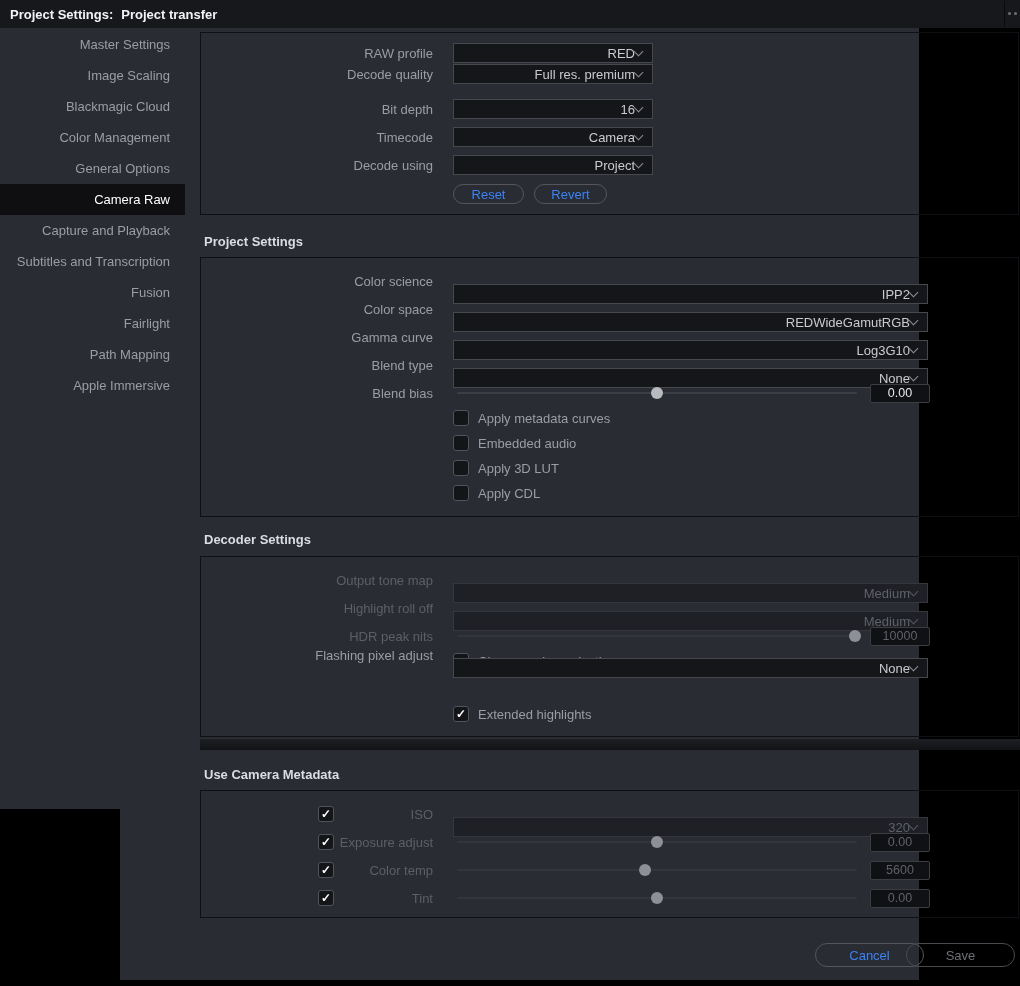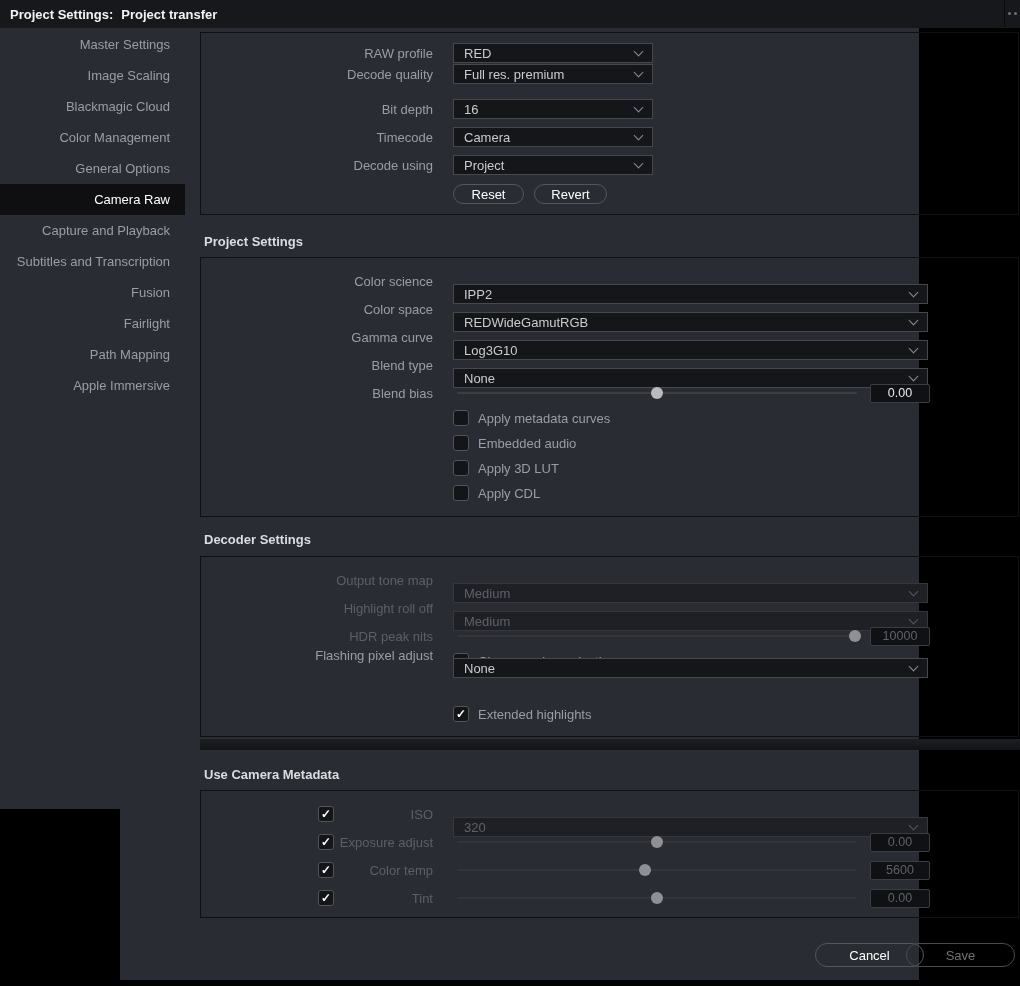--- a/index.html
+++ b/index.html
@@ -41,21 +41,21 @@
   .sec-header{position:absolute;left:204px;color:var(--header);font-size:13px;font-weight:600;}
 
   
   .row{position:absolute;left:200px;width:819px;height:28px;display:flex;align-items:center;}
   .lbl{width:243px;text-align:right;padding-right:10px;color:var(--label);font-size:13px;white-space:nowrap;}
   .lbl.dis{color:var(--label-dis);}
 
   .dd{height:20px;margin-left:10px;background:var(--dd-bg);border:1px solid var(--dd-border);display:flex;align-items:center;padding:0 10px;}
   .dd.small{width:200px;}
   .dd.wide{width:475px;margin-top:26px;}
-  .dd .val{flex:1;font-size:13px;color:var(--text);white-space:nowrap;overflow:hidden;}
+  .dd .val{flex:1;font-size:13px;color:var(--text);white-space:nowrap;overflow:hidden;text-align:right;}
   .dd.dis{background:var(--dd-bg-dis);border-color:var(--dd-border-dis);}
   .dd.dis .val{color:var(--text-dis);}
   .chev{width:7px;height:7px;border-right:1.5px solid #8c8e94;border-bottom:1.5px solid #8c8e94;transform:rotate(45deg);margin-top:-4px;flex:none;}
   .dd.dis .chev{border-color:#55575e;}
 
   
   .slider{position:relative;width:400px;height:20px;margin-left:14px;flex:none;}
   .slider .track{position:absolute;left:0;right:0;top:9px;height:2px;background:var(--track);border-radius:1px;}
   .slider .handle{position:absolute;top:4px;width:12px;height:12px;border-radius:50%;background:#b9babe;}
   .slider.dis .track{background:var(--track-dis);}
@@ -69,21 +69,21 @@
   .cb.checked::after{content:"✓";color:#ffffff;font-size:12px;font-weight:bold;line-height:14px;}
   .cb-label{margin-left:9px;font-size:13px;color:var(--label);white-space:nowrap;}
   .spacer243{width:243px;flex:none;}
   .spacer10{width:10px;flex:none;}
 
   
   .spacer118{width:118px;flex:none;}
   .lbl4{width:109px;text-align:right;padding-right:10px;color:var(--label-dis);font-size:13px;white-space:nowrap;}
 
   
-  .pill{position:absolute;background:transparent;border:1px solid #55565c;border-radius:11px;color:#ffffff;font-size:13px;display:flex;align-items:center;justify-content:center;font-family:"Liberation Sans",sans-serif;}
+  .pill{position:absolute;background:transparent;border:1px solid #55565c;border-radius:11px;color:#3b82f6;font-size:13px;display:flex;align-items:center;justify-content:center;font-family:"Liberation Sans",sans-serif;}
   .pill.small{height:20px;border-radius:10px;}
   .pill.big{height:24px;width:109px;border-radius:12px;}
   .pill.grayed{color:#6f7176;border-color:#4a4b51;}
 
   .sep-band{position:absolute;left:200px;top:739px;width:820px;height:11px;background:linear-gradient(180deg,#1e1f24 0%,#121316 100%);}
   .black-rect{position:absolute;left:0;top:809px;width:120px;height:177px;background:#000;}
   .bottom-strip{position:absolute;left:0;top:980px;width:1020px;height:6px;background:#000;}
 </style>
 </head>
 <body>

